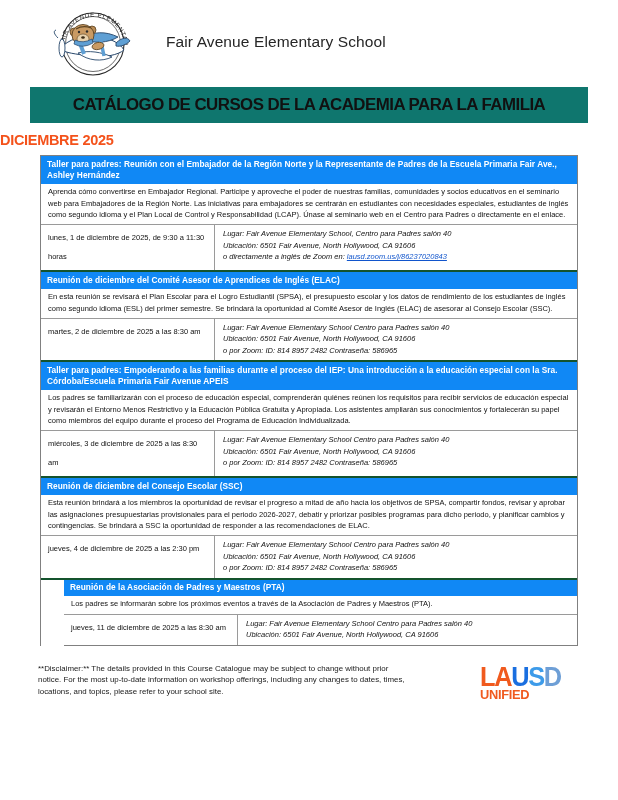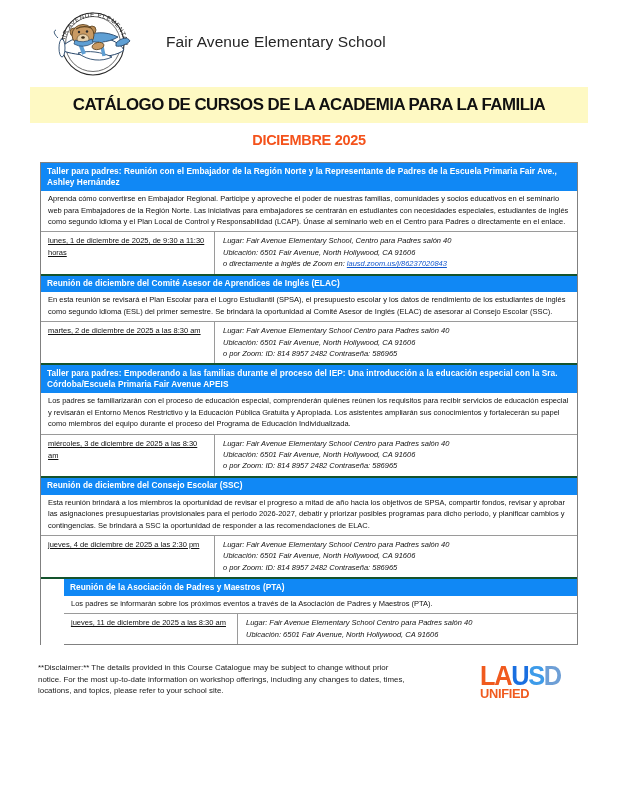--- a/index.html
+++ b/index.html
@@ -34,43 +34,42 @@
     font-size: 15.5px;
     color: #262626;
     margin-left: 30px;
     letter-spacing: .1px;
     white-space: nowrap;
   }
 
   
   .banner {
     margin: 9px 30px 0 30px;
-    background: #fef9c3;
+    background: #0f766e;
     text-align: center;
     padding: 7px 4px 8px 4px;
     box-sizing: border-box;
   }
   .banner-text {
     font-family: "Liberation Sans", sans-serif;
     font-weight: bold;
     font-size: 17.4px;
     letter-spacing: -0.55px;
     color: #111111;
     transform: scaleX(0.97);
     display: block;
     white-space: nowrap;
   }
 
   .month {
-    text-align: center;
     color: #F4521B;
     font-weight: bold;
     font-size: 14.5px;
     letter-spacing: -0.3px;
-    margin: 9px 0 14px 0;
+    margin: 9px 0 7px 0;
   }
 
   
   .catalog {
     margin: 0 40px;
     border: 1px solid #808080;
     border-bottom: none;
   }
   .event {
     border-bottom: 2px solid #14532d;
@@ -96,24 +95,23 @@
   }
   .event-when {
     display: flex;
   }
   .when-col {
     width: 174px;
     flex: 0 0 174px;
     box-sizing: border-box;
     padding: 3px 7px 4px 7px;
     font-size: 7.5px;
-    line-height: 12px;
+    line-height: 19px;
     border-right: 1px solid #9a9a9a;
     color: #111;
-    text-decoration: underline;
   }
   .where-col {
     flex: 1 1 auto;
     box-sizing: border-box;
     padding: 3px 7px 4px 8px;
     font-size: 7.5px;
     line-height: 11.4px;
     color: #111;
     font-style: italic;
   }

